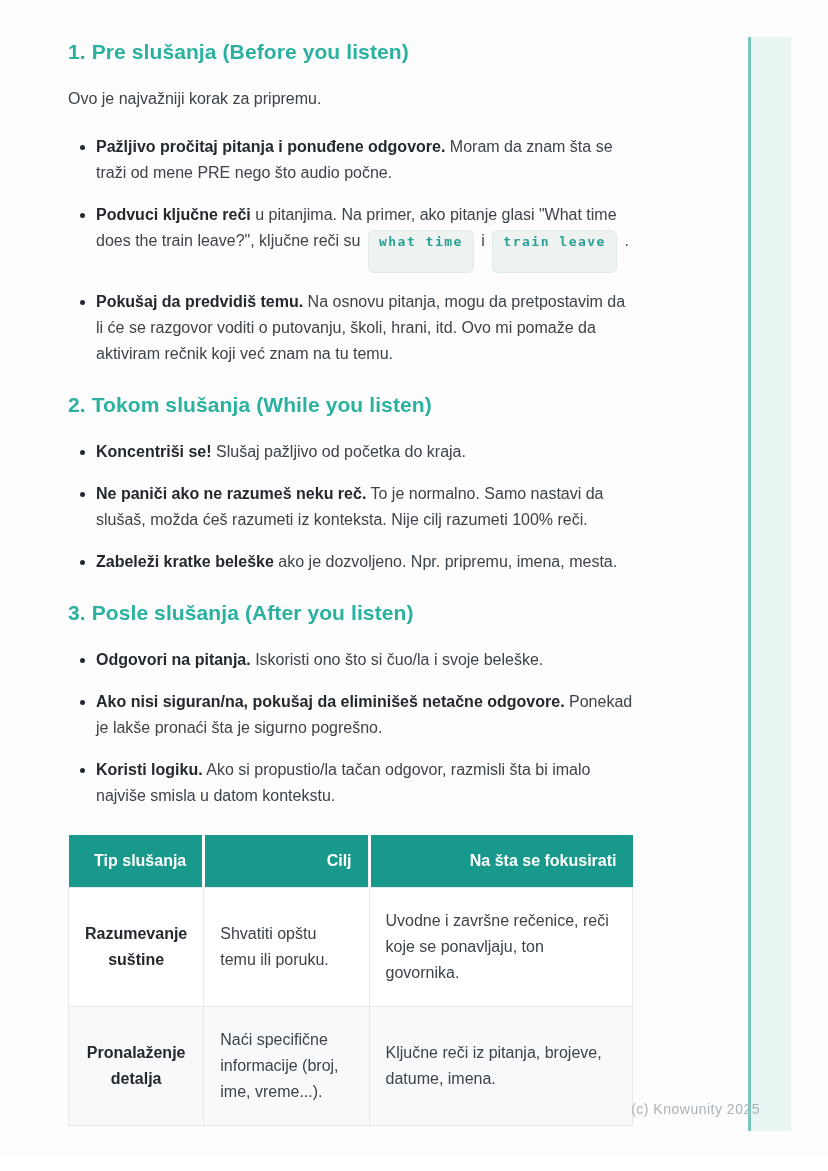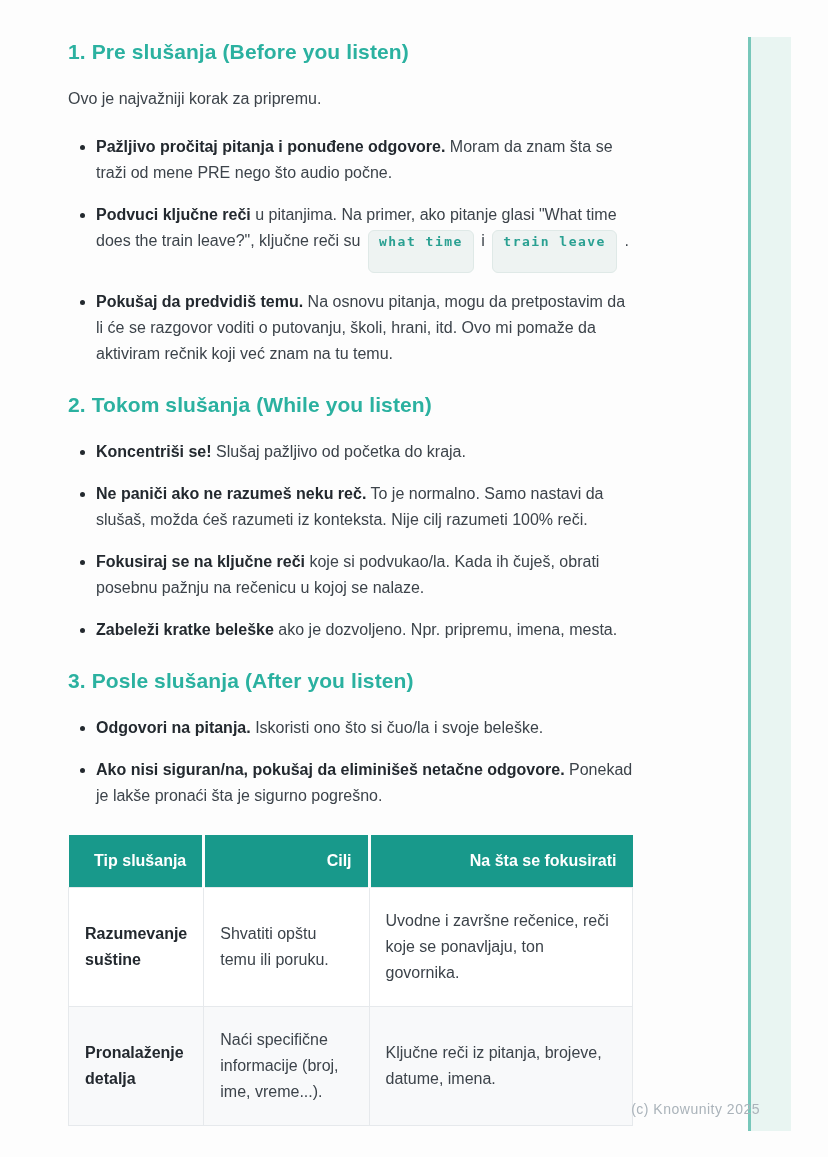--- a/index.html
+++ b/index.html
@@ -104,21 +104,21 @@
   }
   table.listening-table thead th:last-child{border-right:none;}
   table.listening-table tbody td{
     border:1px solid #e6e9ec;
     padding:20px 16px;
     line-height:26px;
     vertical-align:middle;
     background:#fff;
   }
   table.listening-table tbody tr:nth-child(2) td{background:#f8f9fa;}
-  table.listening-table tbody td.rowhead{font-weight:bold;color:var(--text-bold);}
+  table.listening-table tbody td.rowhead{font-weight:bold;color:var(--text-bold);text-align:center;}
   .footer{
     position:absolute;
     top:1101px;
     right:68px;
     z-index:3;
     font-size:14px;
     letter-spacing:0.5px;
     color:#aab3ba;
   }
 </style>
@@ -137,29 +137,29 @@
             <li><strong>Pažljivo pročitaj pitanja i ponuđene odgovore.</strong><span> Moram da znam šta se traži od mene PRE nego što audio počne.</span></li>
             <li><strong>Podvuci ključne reči</strong><span> u pitanjima. Na primer, ako pitanje glasi "What time does the train leave?", ključne reči su </span><code class="chip">what time</code><span> i </span><code class="chip">train leave</code><span> .</span></li>
             <li><strong>Pokušaj da predvidiš temu.</strong><span> Na osnovu pitanja, mogu da pretpostavim da li će se razgovor voditi o putovanju, školi, hrani, itd. Ovo mi pomaže da aktiviram rečnik koji već znam na tu temu.</span></li>
           </ul>
         </section>
         <section class="doc-section">
           <h2 class="sec-title">2. Tokom slušanja (While you listen)</h2>
           <ul class="bullets">
             <li><strong>Koncentriši se!</strong><span> Slušaj pažljivo od početka do kraja.</span></li>
             <li><strong>Ne paniči ako ne razumeš neku reč.</strong><span> To je normalno. Samo nastavi da slušaš, možda ćeš razumeti iz konteksta. Nije cilj razumeti 100% reči.</span></li>
-            <li><strong>Fokusiraj se na ključne reči</strong><span> koje si podvukao/la. Kada ih čuješ, obrati posebnu pažnju na rečenicu u kojoj se nalaze.</span></li>
             <li><strong>Zabeleži kratke beleške</strong><span> ako je dozvoljeno. Npr. pripremu, imena, mesta.</span></li>
           </ul>
         </section>
         <section class="doc-section">
           <h2 class="sec-title">3. Posle slušanja (After you listen)</h2>
           <ul class="bullets">
             <li><strong>Odgovori na pitanja.</strong><span> Iskoristi ono što si čuo/la i svoje beleške.</span></li>
             <li><strong>Ako nisi siguran/na, pokušaj da eliminišeš netačne odgovore.</strong><span> Ponekad je lakše pronaći šta je sigurno pogrešno.</span></li>
+            <li><strong>Koristi logiku.</strong><span> Ako si propustio/la tačan odgovor, razmisli šta bi imalo najviše smisla u datom kontekstu.</span></li>
           </ul>
         </section>
       </div>
 
     <table class="listening-table">
       <colgroup>
           <col class="c1">
           <col class="c2">
           <col class="c3">
         </colgroup>

